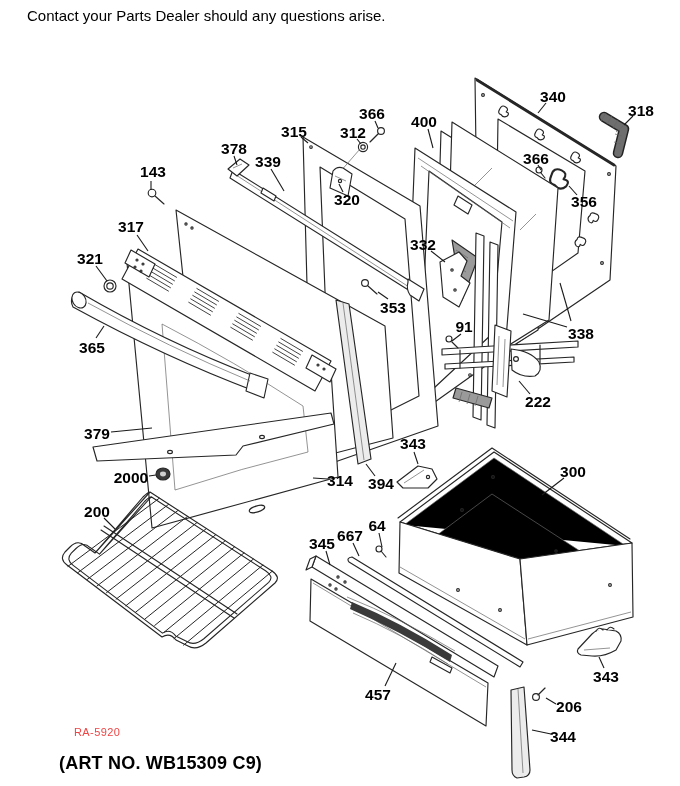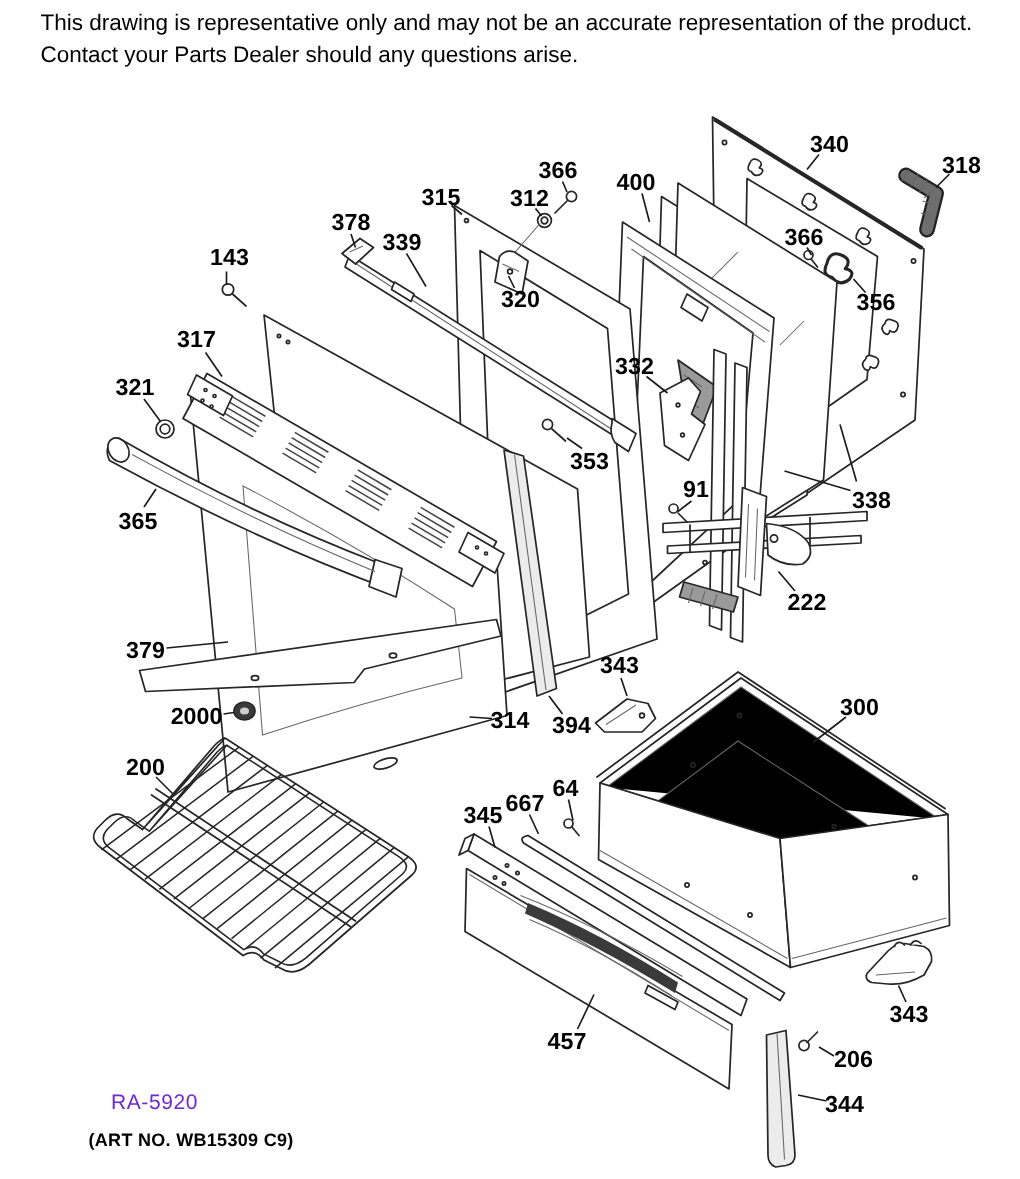--- a/index.html
+++ b/index.html
@@ -1,39 +1,38 @@
 <!DOCTYPE html>
 <html><head>
 <meta charset="utf-8">
 <style>
   html,body{margin:0;padding:0;}
   body{
     width:680px;height:786px;background:#ffffff;position:relative;overflow:hidden;
     font-family:"Liberation Sans",sans-serif;color:#000;
   }
   .note{position:absolute;left:27px;top:5px;font-size:15px;line-height:21px;}
-  .footer-code{position:absolute;left:74px;top:726px;font-size:14px;color:#6d28d9;letter-spacing:.4px;}
-  .footer-art{position:absolute;left:59px;top:753px;font-size:12px;font-weight:bold;letter-spacing:.2px;}
+  .footer-code{position:absolute;left:74px;top:726px;font-size:11px;color:#ef4444;letter-spacing:.4px;}
+  .footer-art{position:absolute;left:59px;top:753px;font-size:18px;font-weight:bold;letter-spacing:.2px;}
   svg.diagram{position:absolute;left:0;top:0;}
   
   .ln{fill:none;stroke:#262626;stroke-width:1.15;stroke-linejoin:round;stroke-linecap:round;}
   .fw{fill:#ffffff;}
   .fe{fill:#ececec;}
   .fd{fill:#9a9a9a;}
   .dk{fill:#3a3a3a;}
   .thin{stroke-width:0.7;stroke:#666;}
   .thick{stroke-width:2.8;}
   .plabel{font-family:"Liberation Sans",sans-serif;font-weight:bold;font-size:15.5px;fill:#000;}
   .leader{stroke:#1a1a1a;stroke-width:1.1;fill:none;}
 </style>
 </head>
 <body>
 
 <div class="note">
-  <div>This drawing is representative only and may not be an accurate representation of the product.</div>
   <div>Contact your Parts Dealer should any questions arise.</div>
 </div>
 
 <svg class="diagram" width="680" height="786" viewBox="0 0 680 786">
   <defs>
     <path id="clipGlyph" d="M-5 2 Q-6 -3 -1 -3 Q3 -3 2 1 Q6 0 5 4 Q3 8 -1 6 Q-5 7 -5 2 Z"></path>
   </defs>
 
   <g>
 

